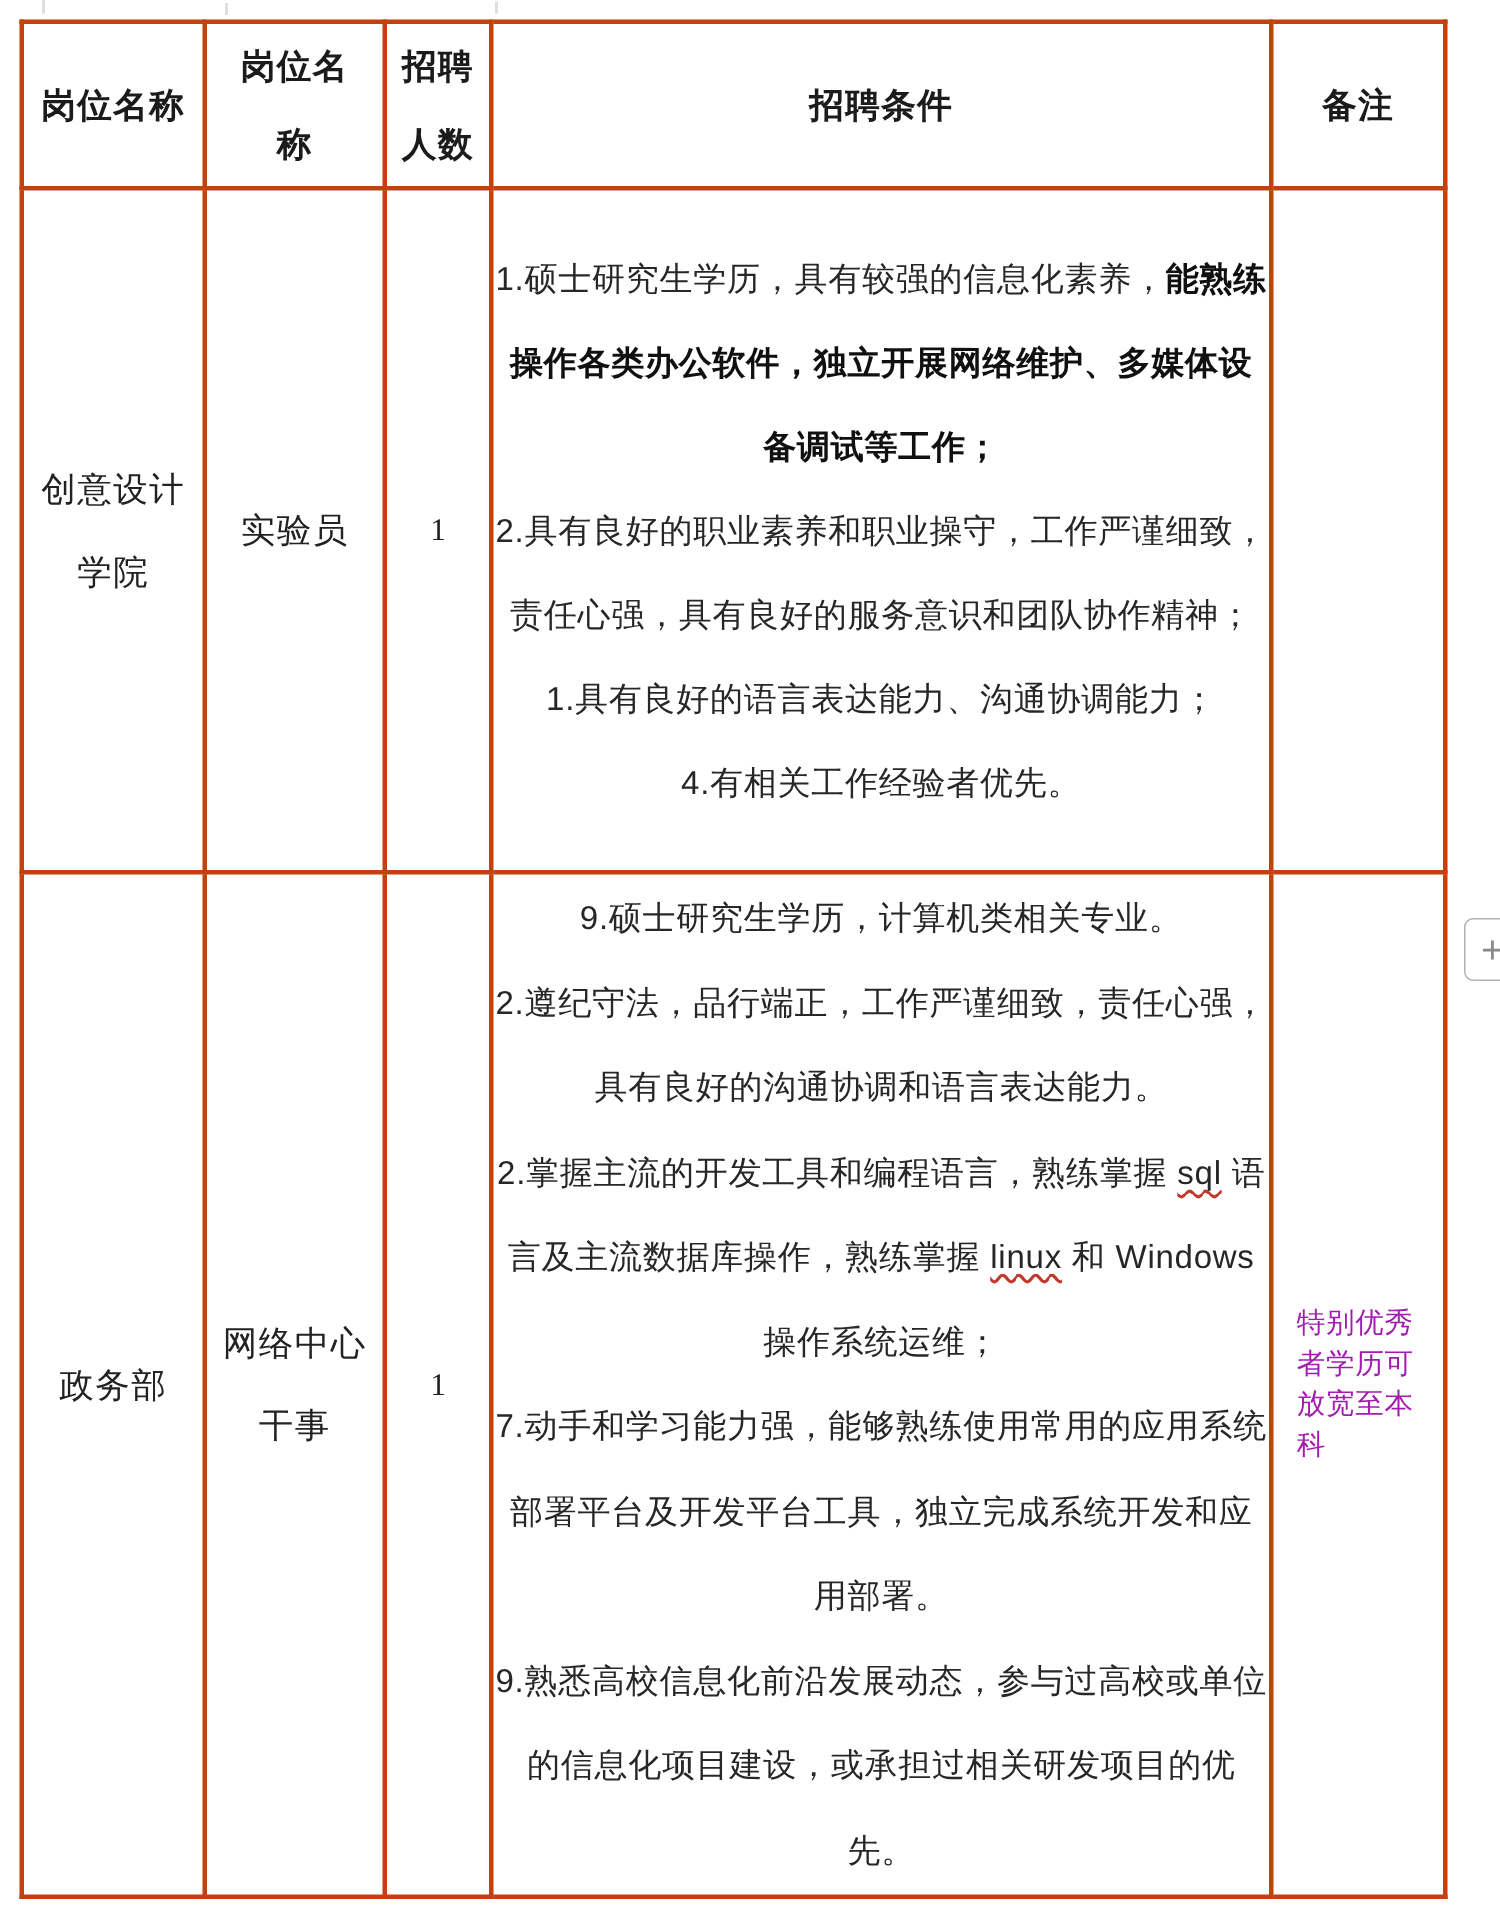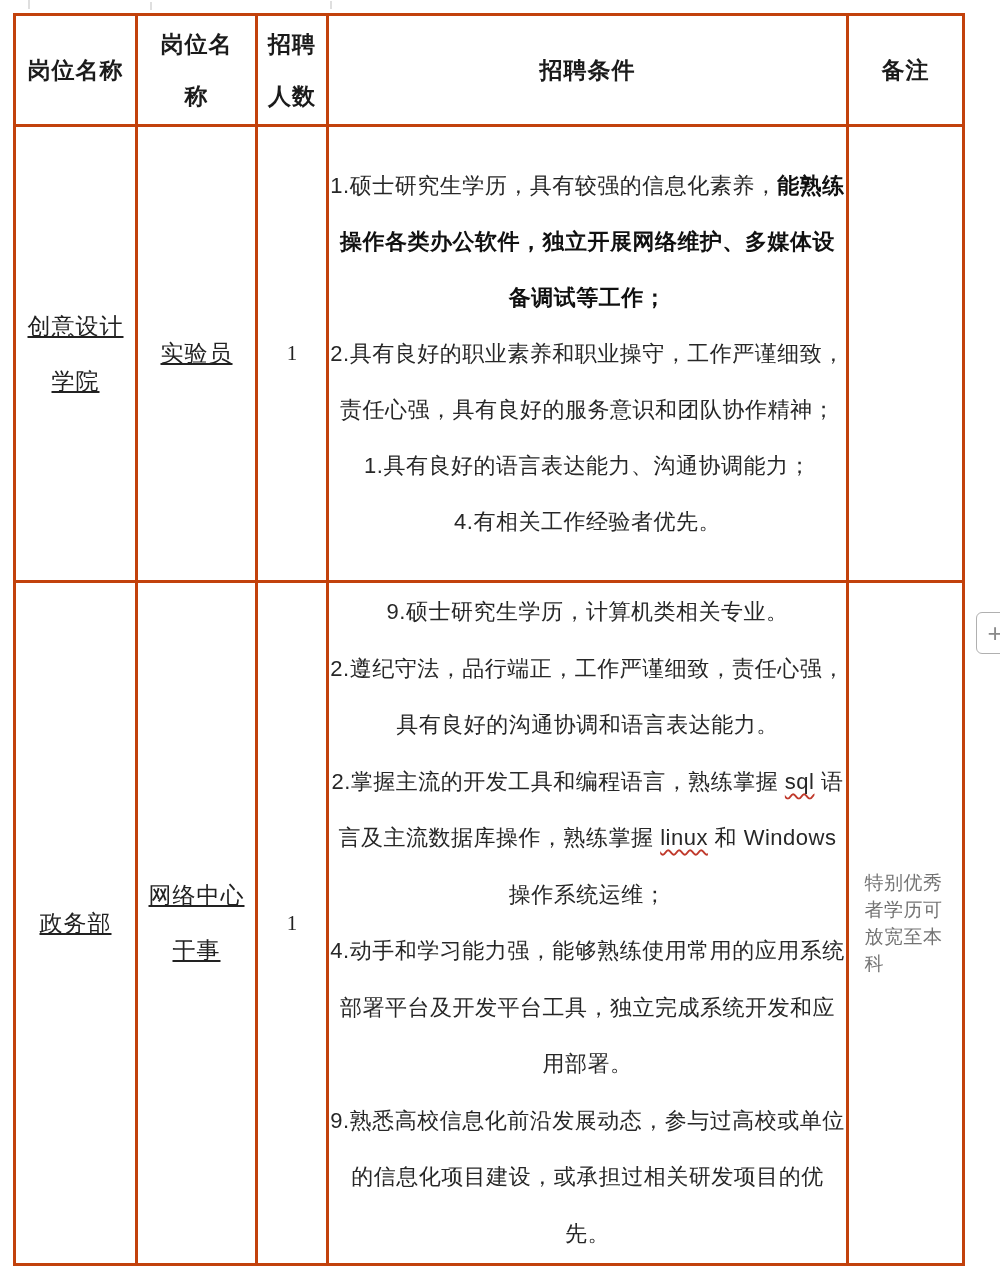--- a/index.html
+++ b/index.html
@@ -46,21 +46,20 @@
   .hwrap{margin:0 auto;}
   .w74{width:74px;}
   .w52{width:52px;}
 
   .cellname{
     margin:0 auto;
     font-size:23px;
     line-height:55px;
     letter-spacing:1px;
     color:#222222;
-    text-decoration:underline;
   }
   .w96{width:96px;}
   .count{
     font-family:"Liberation Serif","DejaVu Serif",serif;
     font-size:21px;
     color:#222222;
   }
 
   td.cond{
     text-align:left;
@@ -85,21 +84,21 @@
   }
 
   td.remark{padding:0;}
   .remark-text{
     margin:0 auto;
     width:82px;
     font-size:19px;
     line-height:27px;
     letter-spacing:0.5px;
     text-align:left;
-    color:#737373;
+    color:#a21caf;
   }
 
   .plus-btn{
     position:absolute;
     left:976px;top:612px;
     width:38px;height:42px;
     background:#ffffff;
     border:1px solid #b0b0b0;
     border-radius:6px;
     box-sizing:border-box;
@@ -174,21 +173,21 @@
       <td>
         <div class="cellname w96">网络中心干事</div>
       </td>
       <td>
         <span class="count">1</span>
       </td>
       <td class="cond">
         <p>9.硕士研究生学历，计算机类相关专业。</p>
         <p>2.遵纪守法，品行端正，工作严谨细致，责任心强，具有良好的沟通协调和语言表达能力。</p>
         <p><span>2.掌握主流的开发工具和编程语言，熟练掌握 </span><span class="sp">sql</span><span> 语言及主流数据库操作，熟练掌握 </span><span class="sp">linux</span><span> 和 Windows 操作系统运维；</span></p>
-        <p>4.动手和学习能力强，能够熟练使用常用的应用系统部署平台及开发平台工具，独立完成系统开发和应用部署。</p>
+        <p>7.动手和学习能力强，能够熟练使用常用的应用系统部署平台及开发平台工具，独立完成系统开发和应用部署。</p>
         <p>9.熟悉高校信息化前沿发展动态，参与过高校或单位的信息化项目建设，或承担过相关研发项目的优先。</p>
       </td>
       <td class="remark">
         <div class="remark-text">特别优秀者学历可放宽至本科</div>
       </td>
     </tr>
   </tbody>
     </table>
 
   <div class="plus-btn">

